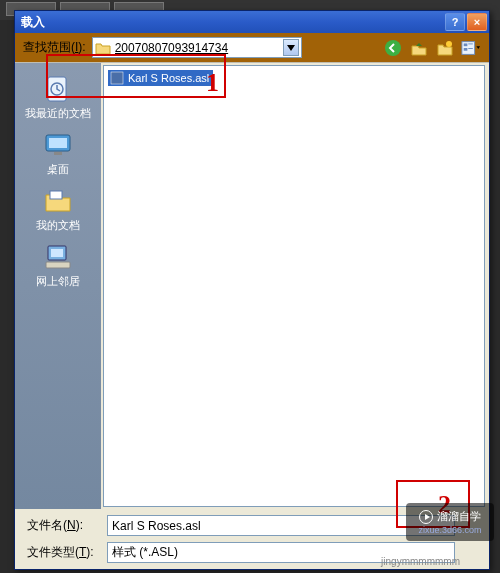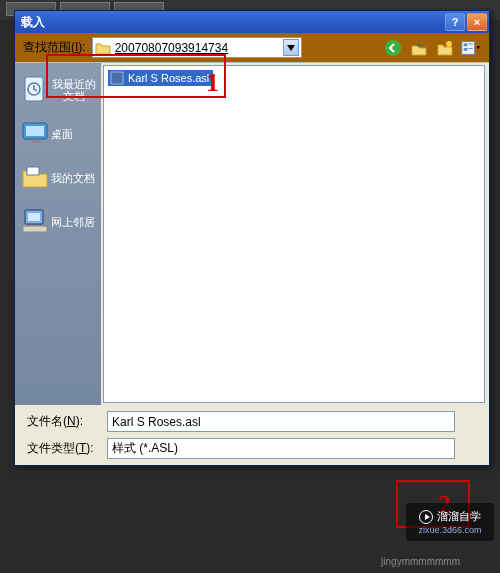--- a/index.html
+++ b/index.html
@@ -26,21 +26,21 @@
   .bg-tab {
     width: 50px; height: 14px;
     background: #555;
     border: 1px solid #777;
   }
   .dialog {
     position: absolute;
     left: 14px;
     top: 10px;
     width: 476px;
-    height: 456px;
+    height: 560px;
     border: 1px solid #0a246a;
     box-shadow: 2px 2px 6px rgba(0,0,0,0.5);
     display: flex;
     flex-direction: column;
     background: #ece9d8;
   }
   .titlebar {
     height: 22px;
     background: linear-gradient(to bottom, #3b6ed5, #2a5bc8 50%, #2150b8);
     color: #fff;
@@ -109,21 +109,21 @@
     background: linear-gradient(#8a9ab0,#7488a0);
     display: flex;
     flex-direction: column;
     align-items: center;
     padding: 6px 0;
     gap: 2px;
   }
   .place {
     width: 78px;
     display:flex;
-    flex-direction:row;
+    flex-direction:column;
     align-items:center;
     color:#fff;
     font-size:11px;
     padding:4px 0;
     text-align:center;
     line-height:1.1;
   }
   .place .picon { width:32px;height:32px;margin-bottom:2px;display:flex;align-items:center;justify-content:center;}
   .file-area {
     flex:1;

